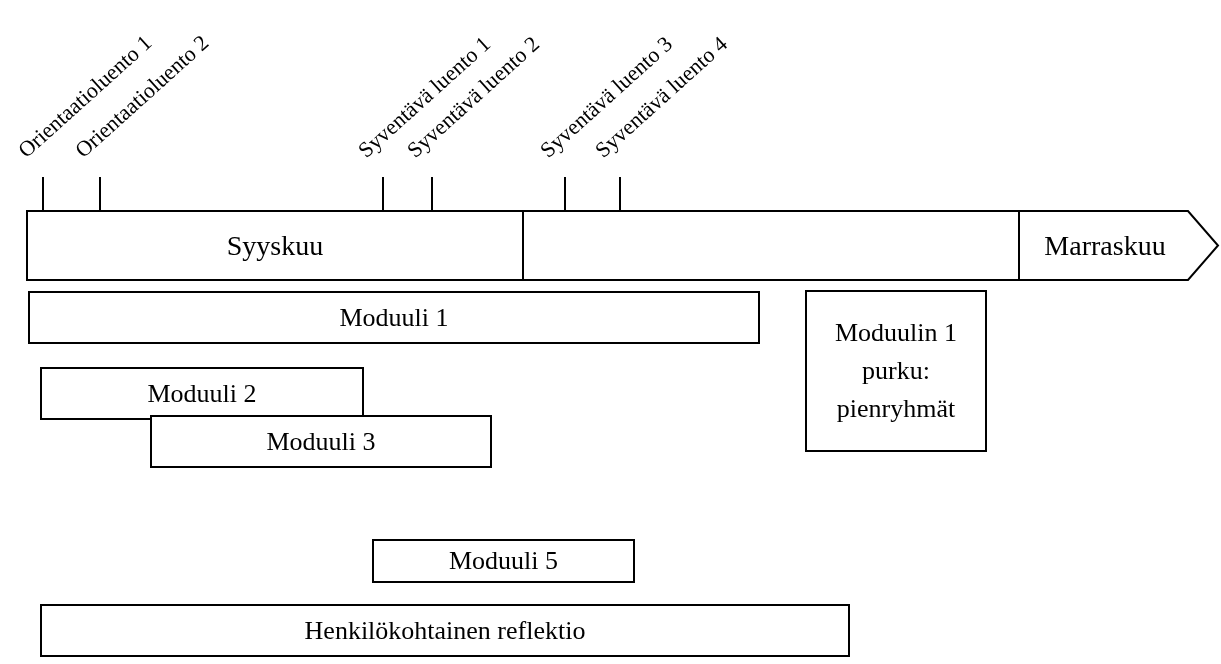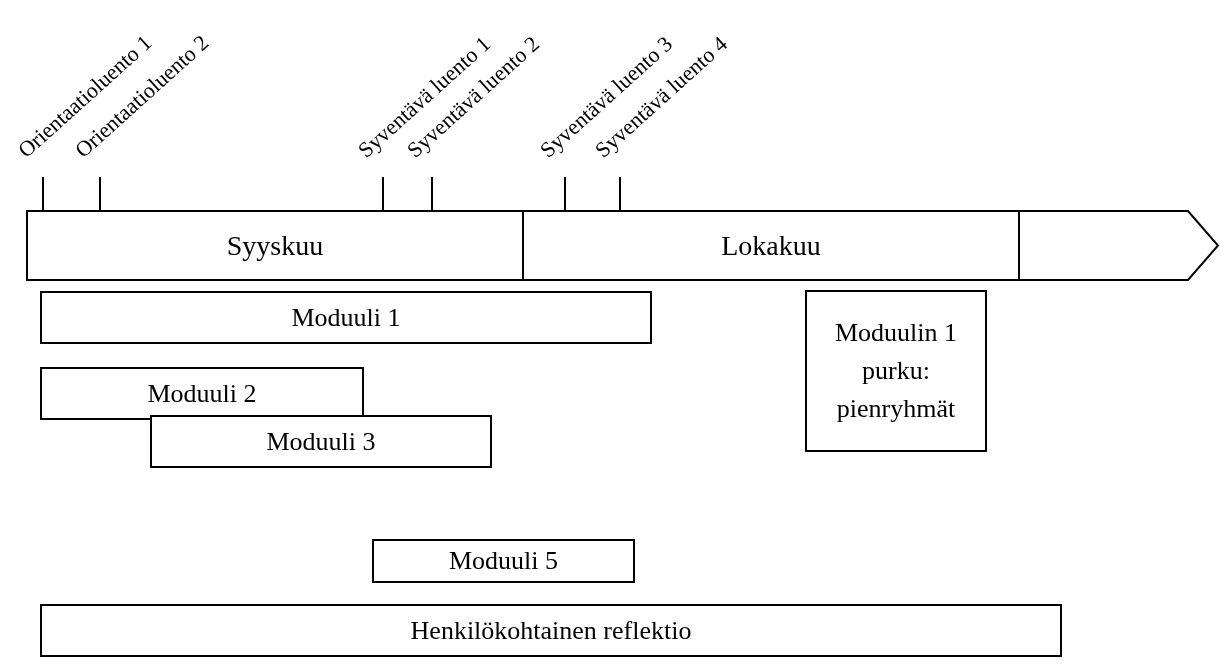--- a/index.html
+++ b/index.html
@@ -83,36 +83,36 @@
   </svg>
 
   <div class="lecture-label" style="left:31px">Orientaatioluento 1</div>
   <div class="lecture-label" style="left:88px">Orientaatioluento 2</div>
   <div class="lecture-label" style="left:371px">Syventävä luento 1</div>
   <div class="lecture-label" style="left:420px">Syventävä luento 2</div>
   <div class="lecture-label" style="left:553px">Syventävä luento 3</div>
   <div class="lecture-label" style="left:608px">Syventävä luento 4</div>
 
   <div class="month-label" style="left:27px;width:496px">Syyskuu</div>
-  <div class="month-label" style="left:523px;width:496px">Lokakuu</div>
+  <div class="month-label" style="left:1019px;width:172px">Marraskuu</div>
 
-  <div class="activity-box" style="left:40px;top:291px;width:612px;height:53px">
+  <div class="activity-box" style="left:28px;top:291px;width:732px;height:53px">
     <span>Moduuli 1</span>
   </div>
   <div class="activity-box" style="left:40px;top:367px;width:324px;height:53px">
     <span>Moduuli 2</span>
   </div>
   <div class="activity-box" style="left:150px;top:415px;width:342px;height:53px">
     <span>Moduuli 3</span>
   </div>
   <div class="activity-box" style="left:372px;top:539px;width:263px;height:44px">
     <span>Moduuli 5</span>
   </div>
   <div class="activity-box" style="left:805px;top:290px;width:182px;height:162px">
     <span class="multiline">Moduulin 1
 purku:
 pienryhmät</span>
   </div>
-  <div class="activity-box" style="left:40px;top:604px;width:1022px;height:53px">
+  <div class="activity-box" style="left:40px;top:604px;width:810px;height:53px">
     <span>Henkilökohtainen reflektio</span>
   </div>
 
 </div>
 
 </body></html>

